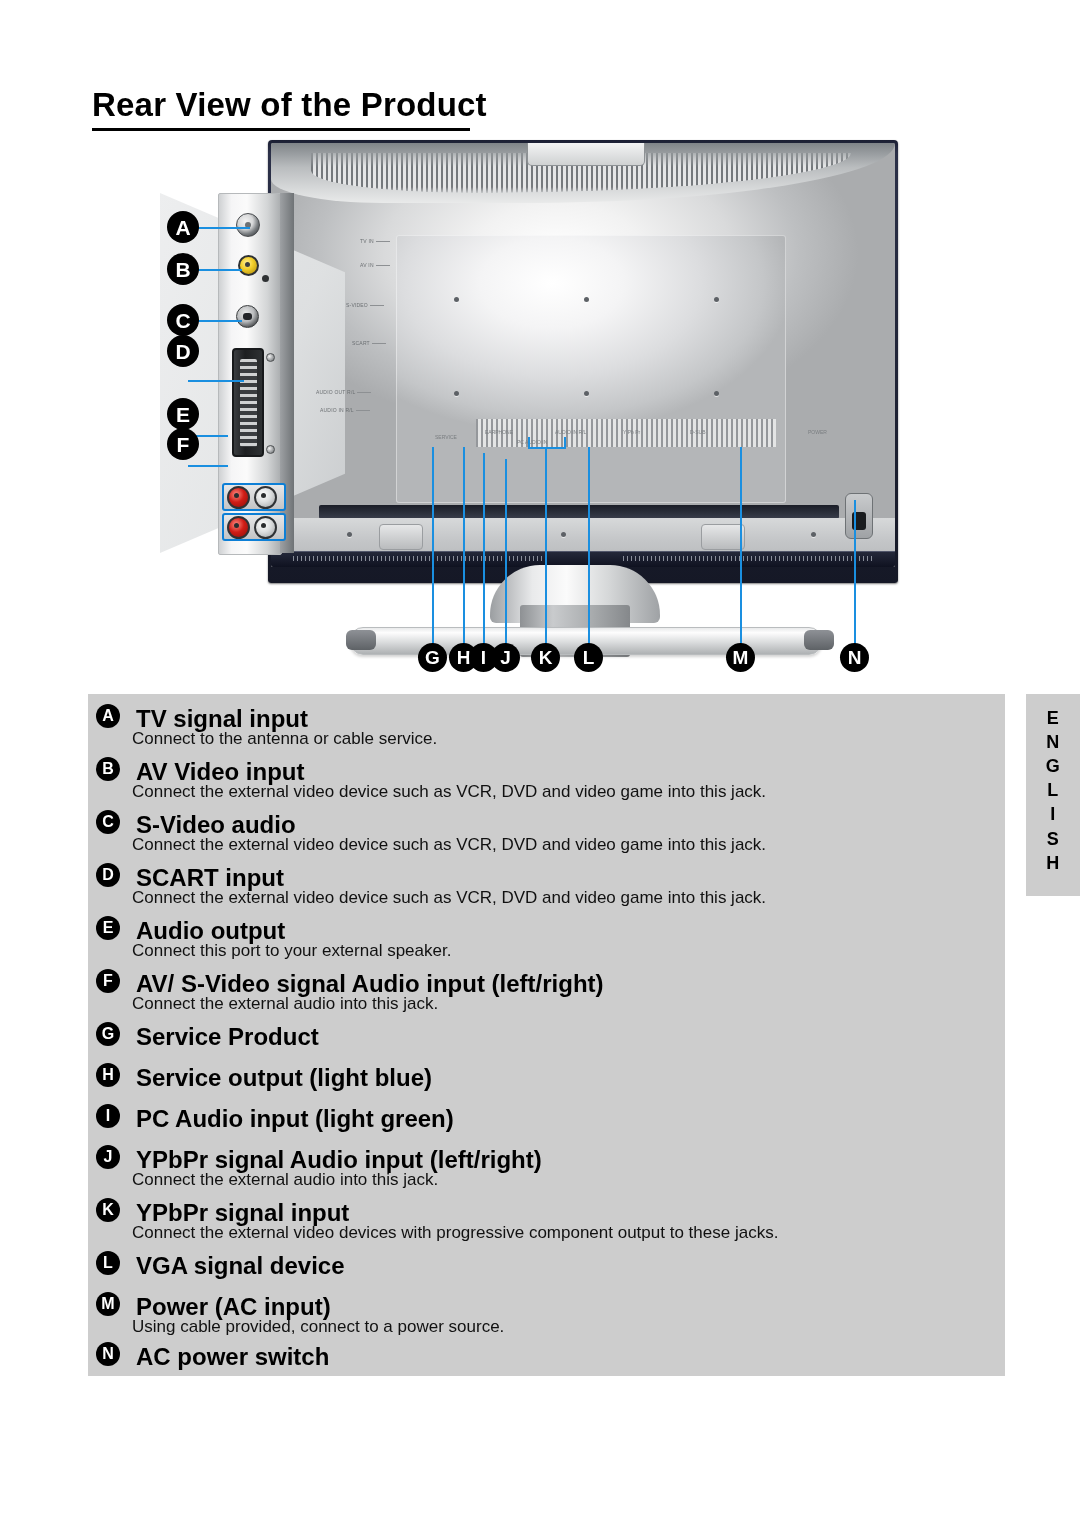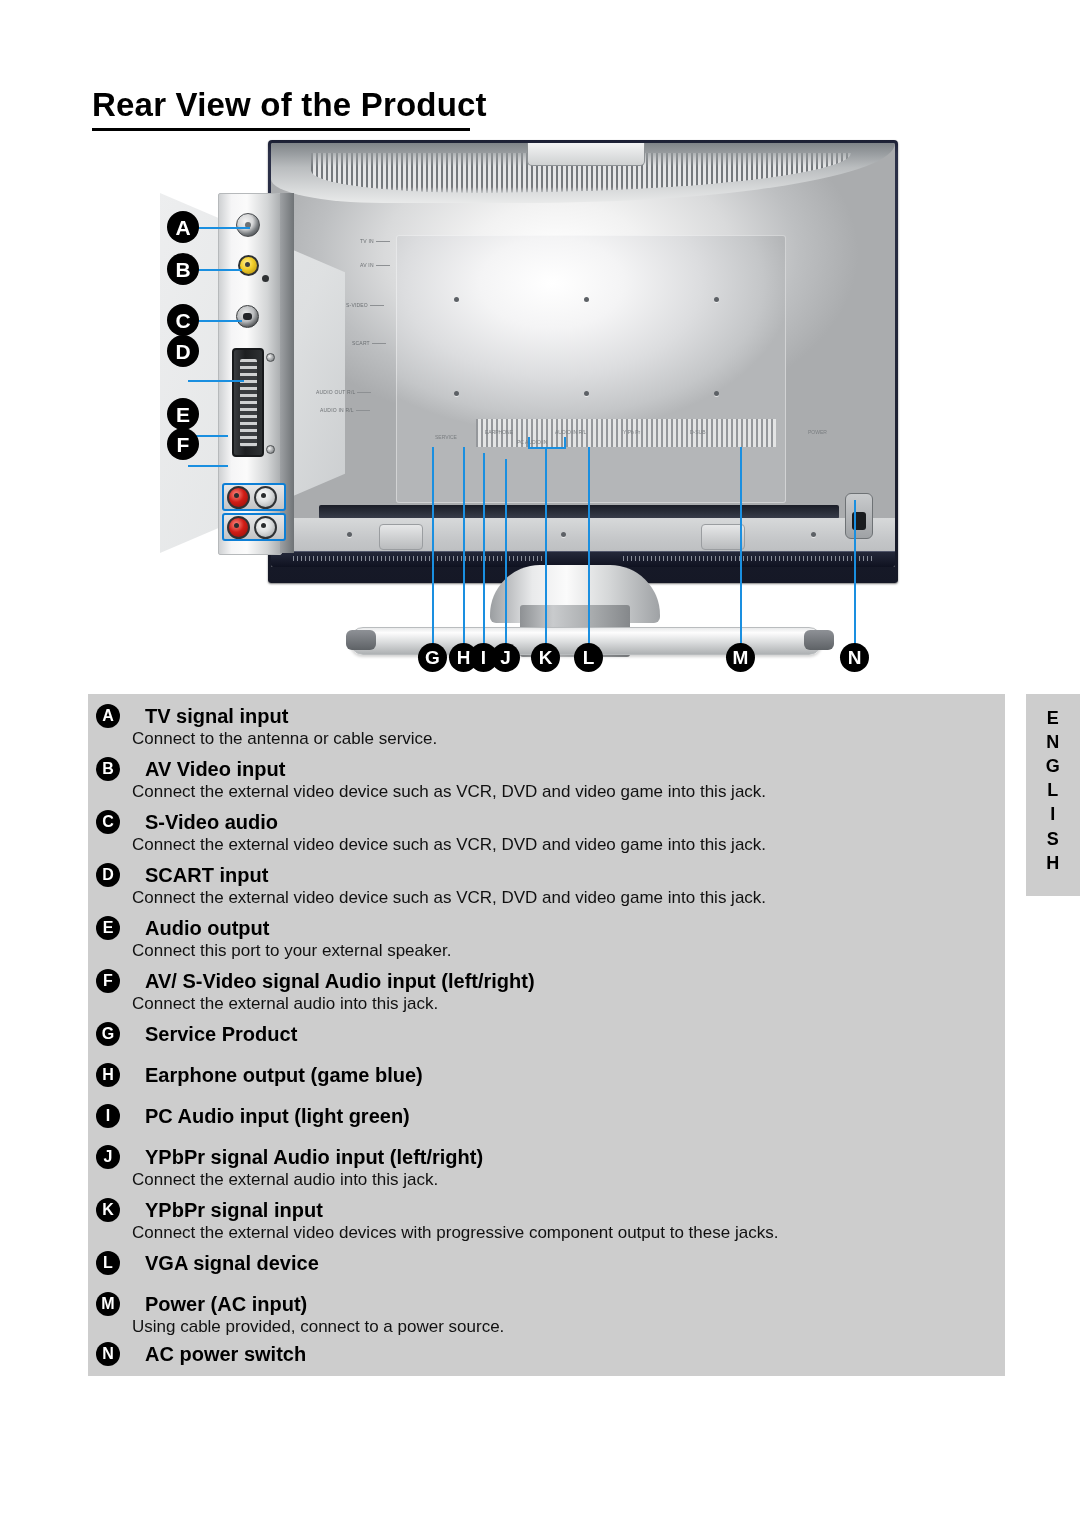--- a/index.html
+++ b/index.html
@@ -233,22 +233,22 @@
   }
 
   .item{position:absolute;left:0;}
   .item .bullet{
     position:absolute;left:8px;top:0px;
     width:24px;height:24px;border-radius:50%;background:#000;color:#fff;
     display:flex;align-items:center;justify-content:center;
     font-size:16px;font-weight:bold;line-height:1;
   }
   .item .hd{
-    position:absolute;left:57px;top:1px;
-    font-size:20px;font-weight:bold;color:#000;white-space:nowrap;
+    position:absolute;left:48px;top:1px;
+    font-size:24px;font-weight:bold;color:#000;white-space:nowrap;
   }
   .item .bd{
     position:absolute;left:44px;top:25px;
     font-size:17px;color:#111;white-space:nowrap;
   }
 
   
   .footer{
     position:absolute;left:680px;top:1398px;
     font-size:23px;color:#000;font-style:italic;white-space:nowrap;
@@ -420,21 +420,21 @@
       <div class="bd">Connect the external audio into this jack.</div>
     </div>
 
     <div class="item" style="top:328px;">
       <div class="bullet">G</div>
       <div class="hd">Service Product</div>
     </div>
 
     <div class="item" style="top:369px;">
       <div class="bullet">H</div>
-      <div class="hd">Earphone output (game blue)</div>
+      <div class="hd">Service output (light blue)</div>
     </div>
 
     <div class="item" style="top:410px;">
       <div class="bullet">I</div>
       <div class="hd">PC Audio input (light green)</div>
     </div>
 
     <div class="item" style="top:451px;">
       <div class="bullet">J</div>
       <div class="hd">YPbPr signal Audio input (left/right)</div>

